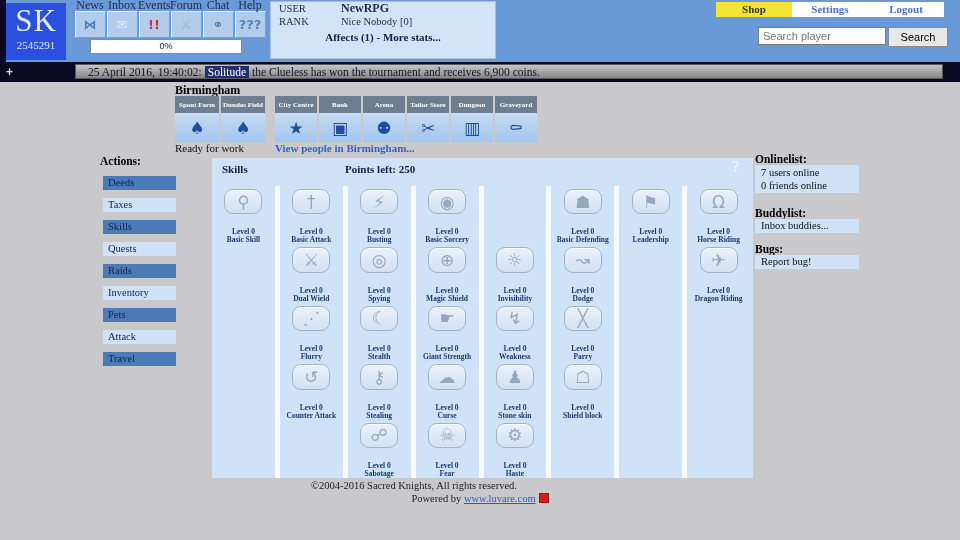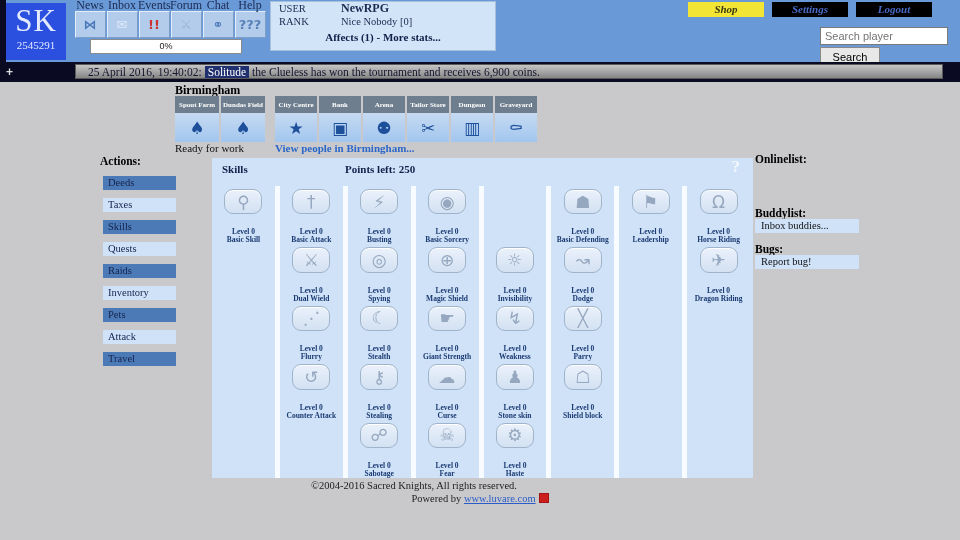--- a/index.html
+++ b/index.html
@@ -15,31 +15,31 @@
   .toolbar{position:absolute;left:74px;top:1px;display:flex;}
   .tb-item{width:32px;text-align:center;cursor:pointer;}
   .tb-label{font-size:12px;color:#1a2a50;height:9px;line-height:9px;}
   .tb-box{width:29px;height:25px;margin:1px auto 0;background:#b3cceb;
           border:1px solid;border-color:#e4eef9 #7d9ec6 #7d9ec6 #e4eef9;
           display:flex;align-items:center;justify-content:center;}
   .tb-glyph{font-size:13px;font-weight:bold;font-family:"DejaVu Sans",sans-serif;}
   .progress{position:absolute;left:90px;top:39px;width:150px;height:13px;background:#ffffff;
             border:1px solid #8a8a8a;font-size:9px;text-align:center;line-height:13px;color:#222;
             font-family:"Liberation Sans",sans-serif;}
-  .user-panel{position:absolute;left:270px;top:1px;width:226px;height:50px;background:#d2e4f8;
+  .user-panel{position:absolute;left:270px;top:1px;width:226px;height:58px;background:#d2e4f8;
               border:1px solid #a9c0dc;font-size:10.5px;color:#1a2a50;box-sizing:border-box;}
   .up-row{display:flex;padding-left:8px;height:13px;line-height:13px;}
   .up-label{width:62px;}
   .up-value.bold{font-weight:bold;font-size:12px;}
   .affects{text-align:center;font-weight:bold;font-size:11px;margin-top:3px;color:#10204a;cursor:pointer;}
-  .nav-buttons{position:absolute;top:2px;right:28px;display:flex;gap:8px;font-style:italic;}
+  .nav-buttons{position:absolute;top:2px;right:16px;display:flex;}
   .nav-btn{width:76px;height:15px;font-size:11px;font-weight:bold;text-align:center;line-height:15px;cursor:pointer;}
   .nav-btn.yellow{background:#f2e536;color:#3a3a10;}
-  .nav-btn.blue{background:#000000;color:#4a6cc8;}
-  .search-row{position:absolute;top:27px;right:12px;display:flex;gap:2px;flex-direction:column;}
+  .nav-btn.blue{background:#ffffff;color:#4a6cc8;}
+  .search-row{position:absolute;top:27px;right:12px;display:flex;gap:2px;}
   .search-input{width:118px;height:16px;border:1px solid #7a7a7a;font-size:11px;padding:0 4px;
                 font-family:"Liberation Sans",sans-serif;color:#333;background:#fff;}
   .search-btn{width:60px;height:20px;background:#e8e8e8;border:1px solid #8a8a8a;font-size:11px;
               text-align:center;line-height:18px;font-family:"Liberation Sans",sans-serif;cursor:pointer;box-sizing:border-box;}
   
   .ticker{position:absolute;left:0;top:62px;width:960px;height:20px;background:#0a0a22;}
   .ticker-plus{position:absolute;left:6px;top:3px;color:#dcdcdc;font-size:12px;font-weight:bold;
                font-family:"Liberation Sans",sans-serif;cursor:pointer;}
   .ticker-box{position:absolute;left:75px;top:2px;width:868px;height:15px;
               background:linear-gradient(#c6c6c6,#868686);border:1px solid #5a5a5a;
@@ -460,20 +460,24 @@
           </div>
           <div class="sk-cell"></div>
           <div class="sk-cell"></div>
           <div class="sk-cell"></div>
         </div>
       </div>
   </div>
 
   <div class="right-strip"></div>
   <div class="online-title">Onlinelist:</div>
+  <div class="online-box">
+    <div>7 users online</div>
+    <div>0 friends online</div>
+  </div>
   <div class="buddy-title">Buddylist:</div>
   <div class="buddy-box">Inbox buddies...</div>
   <div class="bugs-title">Bugs:</div>
   <div class="bugs-box">Report bug!</div>
 
   <div class="footer-line1">©2004-2016 Sacred Knights, All rights reserved.</div>
   <div class="footer-line2"><span>Powered by</span> <span class="footer-link">www.luvare.com</span><span class="luvare-icon"></span></div>
 
 </div>
 

